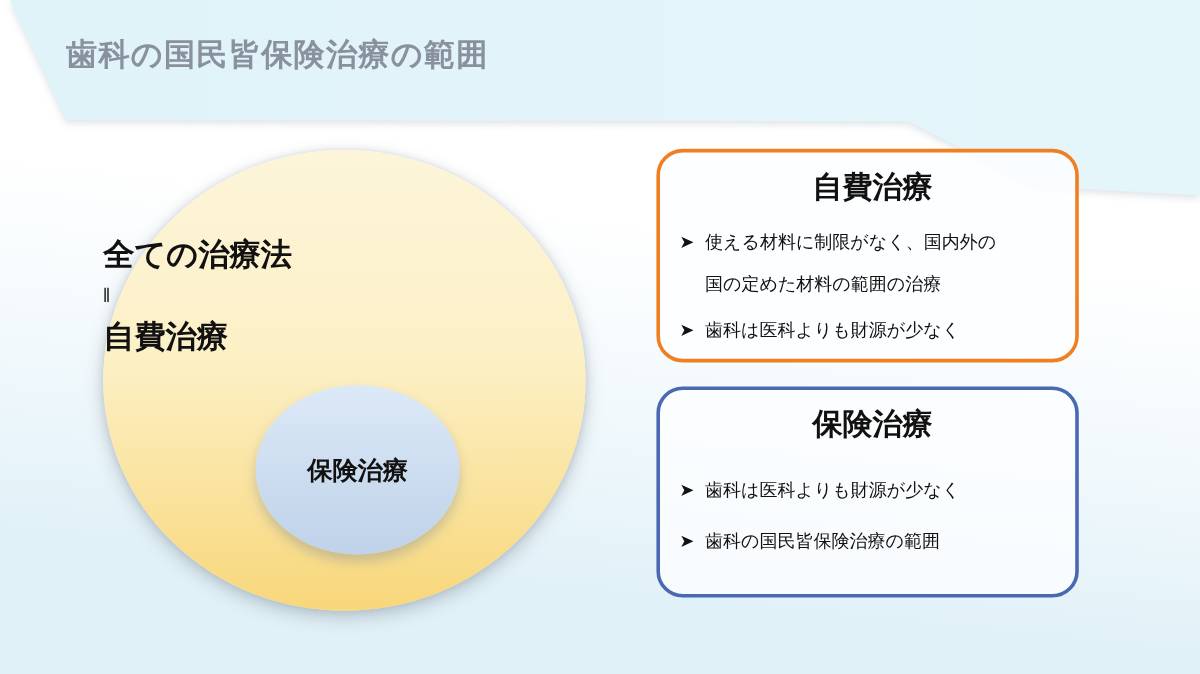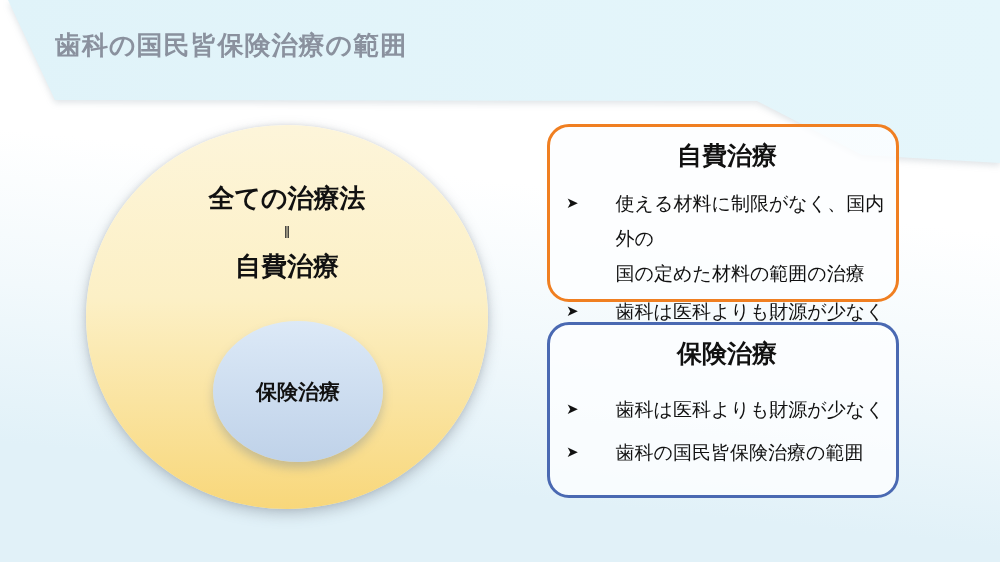--- a/index.html
+++ b/index.html
@@ -20,21 +20,21 @@
     font-family:"Liberation Sans",sans-serif;
     font-size:26px;font-weight:bold;letter-spacing:1px;
     color:var(--title_text,#8a919e);
   }
   
   .outer-circle{
     position:absolute;left:86px;top:125px;width:402px;height:384px;border-radius:50%;
     background:linear-gradient(180deg,var(--outer_circle_top,#fdf5da) 0%, #fcf0c6 45%, var(--outer_circle_bottom,#f8d77a) 100%);
     box-shadow:0 5px 14px rgba(125,133,145,0.45), 0 0 5px rgba(150,158,168,0.25);
   }
-  .outer-circle-text{position:absolute;left:0;top:57px;width:100%;text-align:center;color:var(--body_text,#111);}
+  .outer-circle-text{position:absolute;left:0;top:71px;width:100%;text-align:left;color:var(--body_text,#111);}
   .outer-line{font-size:26px;font-weight:bold;line-height:34px;}
   .equals{font-size:17px;font-weight:bold;line-height:34px;color:#2b2b2b;}
   
   .inner-circle{
     position:absolute;left:127px;top:196px;width:170px;height:141px;border-radius:50%;
     background:linear-gradient(180deg,var(--inner_circle_top,#dce9f7) 0%, var(--inner_circle_bottom,#bfd2e9) 100%);
     box-shadow:0 6px 10px rgba(110,125,150,0.35);
     display:flex;align-items:center;justify-content:center;
   }
   .inner-circle span{font-size:21px;font-weight:bold;color:var(--body_text,#111);}
@@ -46,21 +46,21 @@
     color:var(--body_text,#111);
   }
   .info-box.orange{top:124px;height:178px;border:3px solid var(--accent_orange,#f07f21);}
   .info-box.blue{top:322px;height:176px;border:3px solid var(--accent_blue,#4a69b2);}
   .box-title{text-align:center;font-size:25px;font-weight:bold;margin-top:2px;}
   .bullets{margin-top:14px;}
   .info-box.blue .bullets{margin-top:22px;}
   .bullet{display:flex;align-items:flex-start;margin-bottom:3px;}
   .info-box.blue .bullet{margin-bottom:8px;}
   .marker{font-size:15px;line-height:35px;margin-right:9px;flex:none;}
-  .bullet-text{font-size:19px;line-height:35px;margin-left:28px;}
+  .bullet-text{font-size:15px;line-height:35px;}
   .cont-indent{padding-left:6px;}
 </style>
 </head>
 <body>
 
 <div class="slide">
 
   <div class="header-wrap">
     <div class="header-band"></div>
   </div>

